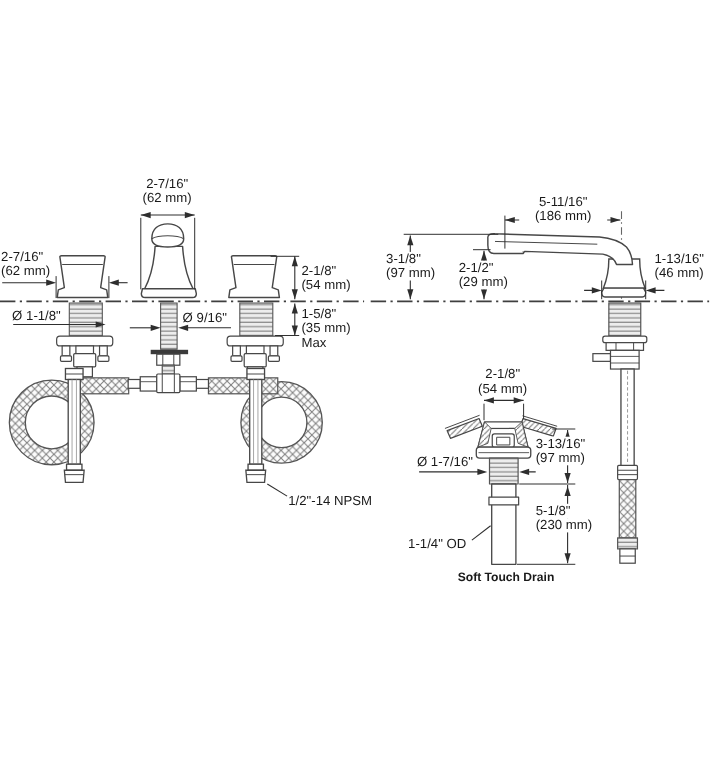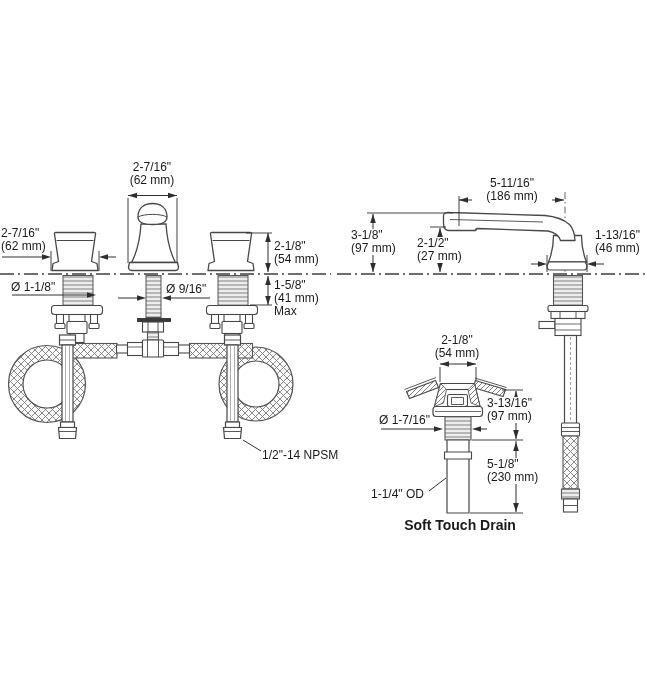--- a/index.html
+++ b/index.html
@@ -3,21 +3,21 @@
 <meta charset="utf-8">
 <style>
   html,body{margin:0;padding:0;background:#fff;}
   #stage{position:relative;width:645px;height:700px;background:#ffffff;overflow:hidden;
          font-family:"Liberation Sans","DejaVu Sans",sans-serif;}
   #art{position:absolute;left:0;top:0;}
   .lbl{position:absolute;font-size:12px;line-height:13px;color:#1a1a1a;white-space:nowrap;}
   .lbl.center{text-align:center;}
   .lbl .ln{display:block;}
   .lbl.onLine .ln{background:#ffffff;padding:0 1px;}
-  .caption{font-weight:bold;font-size:14px;}
+  .caption{font-weight:bold;font-size:11px;}
 </style>
 </head>
 <body>
 
 <div id="stage">
 
 <svg id="art" width="645" height="700" viewBox="0 0 645 700">
   <defs>
     <pattern id="threads" width="4" height="4" patternUnits="userSpaceOnUse">
       <rect width="4" height="4" fill="#ededed"></rect>
@@ -273,21 +273,21 @@
   <span class="ln">(62 mm)</span>
 </div>
 
 <div class="lbl" style="left:274px;top:240px;">
   <span class="ln">2-1/8"</span>
   <span class="ln">(54 mm)</span>
 </div>
 
 <div class="lbl" style="left:274px;top:279px;">
   <span class="ln">1-5/8"</span>
-  <span class="ln">(41 mm)</span>
+  <span class="ln">(35 mm)</span>
   <span class="ln">Max</span>
 </div>
 
 <div class="lbl" style="left:11px;top:281px;">
   <span class="ln">Ø 1-1/8"</span>
 </div>
 
 <div class="lbl" style="left:166px;top:283px;">
   <span class="ln">Ø 9/16"</span>
 </div>
@@ -301,21 +301,21 @@
   <span class="ln">(186 mm)</span>
 </div>
 
 <div class="lbl onLine" style="left:350px;top:229px;">
   <span class="ln">3-1/8"</span>
   <span class="ln">(97 mm)</span>
 </div>
 
 <div class="lbl onLine" style="left:416px;top:237px;">
   <span class="ln">2-1/2"</span>
-  <span class="ln">(27 mm)</span>
+  <span class="ln">(29 mm)</span>
 </div>
 
 <div class="lbl" style="left:595px;top:229px;">
   <span class="ln">1-13/16"</span>
   <span class="ln">(46 mm)</span>
 </div>
 
 <div class="lbl center" style="left:417px;top:334px;width:80px;">
   <span class="ln">2-1/8"</span>
   <span class="ln">(54 mm)</span>

